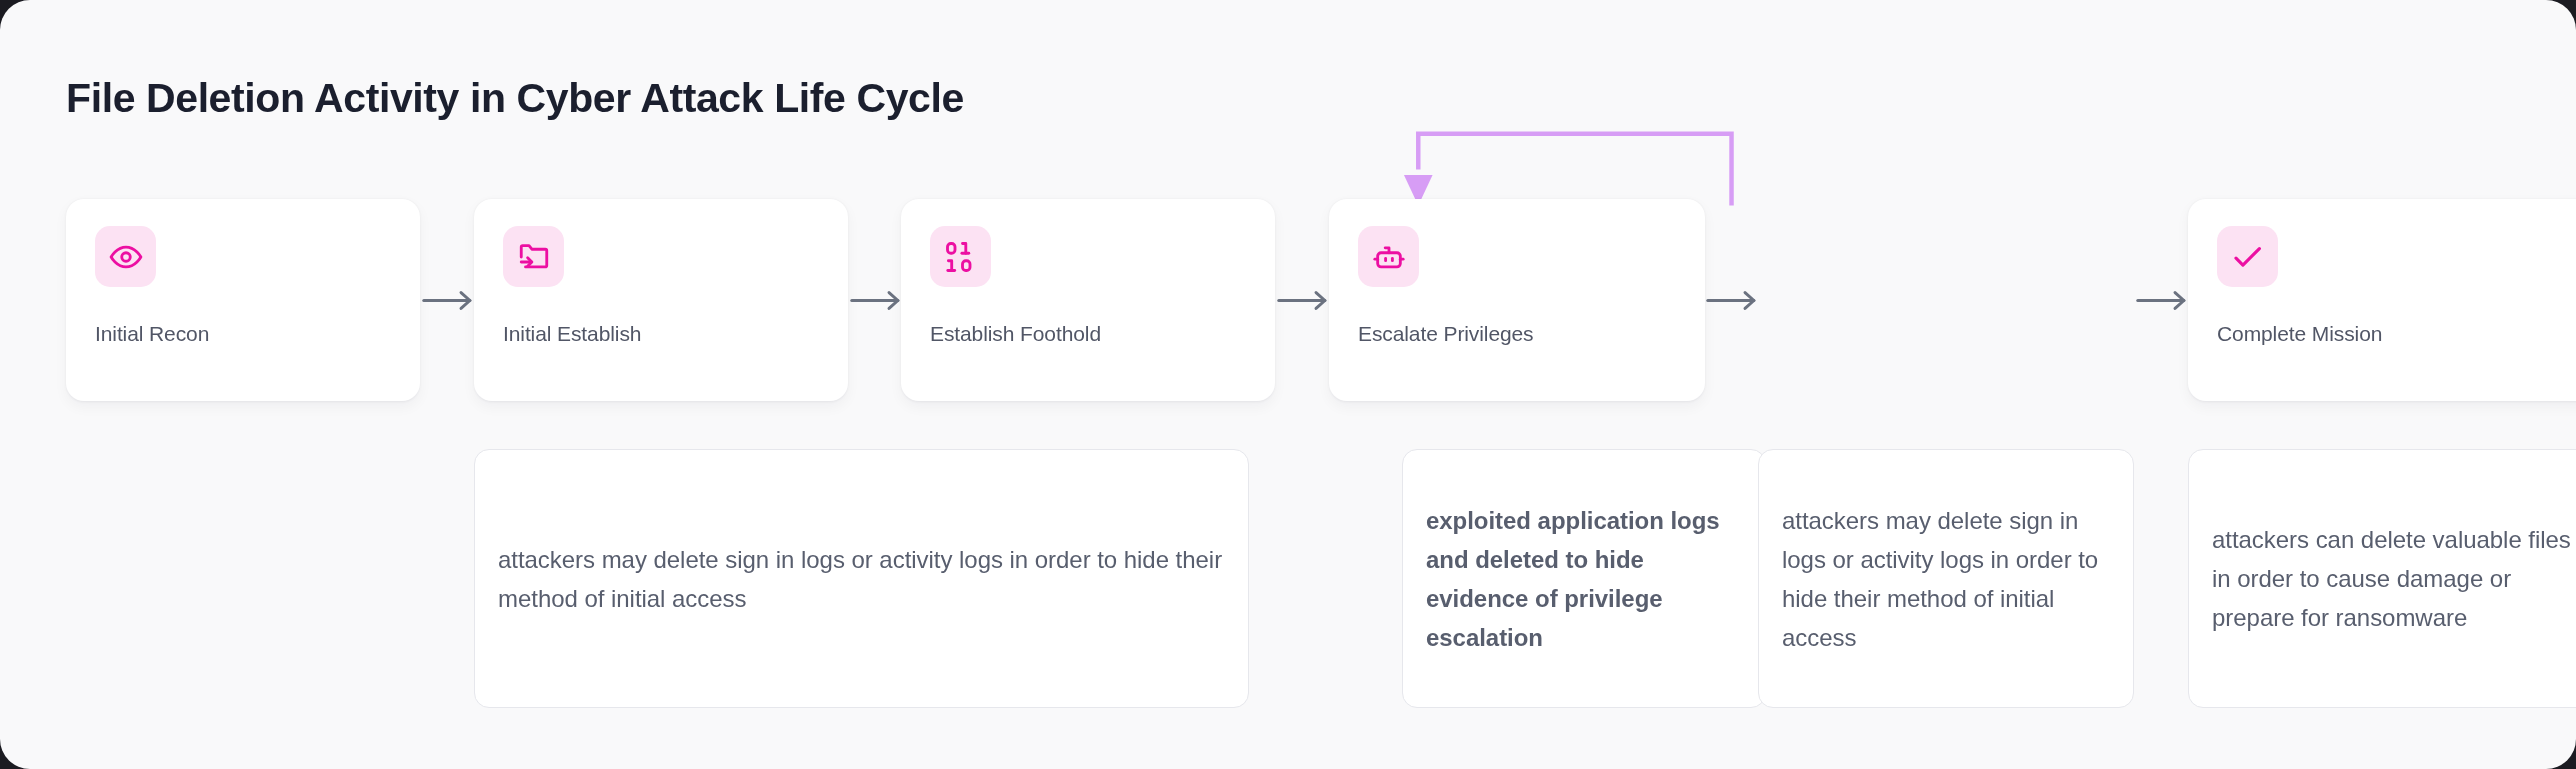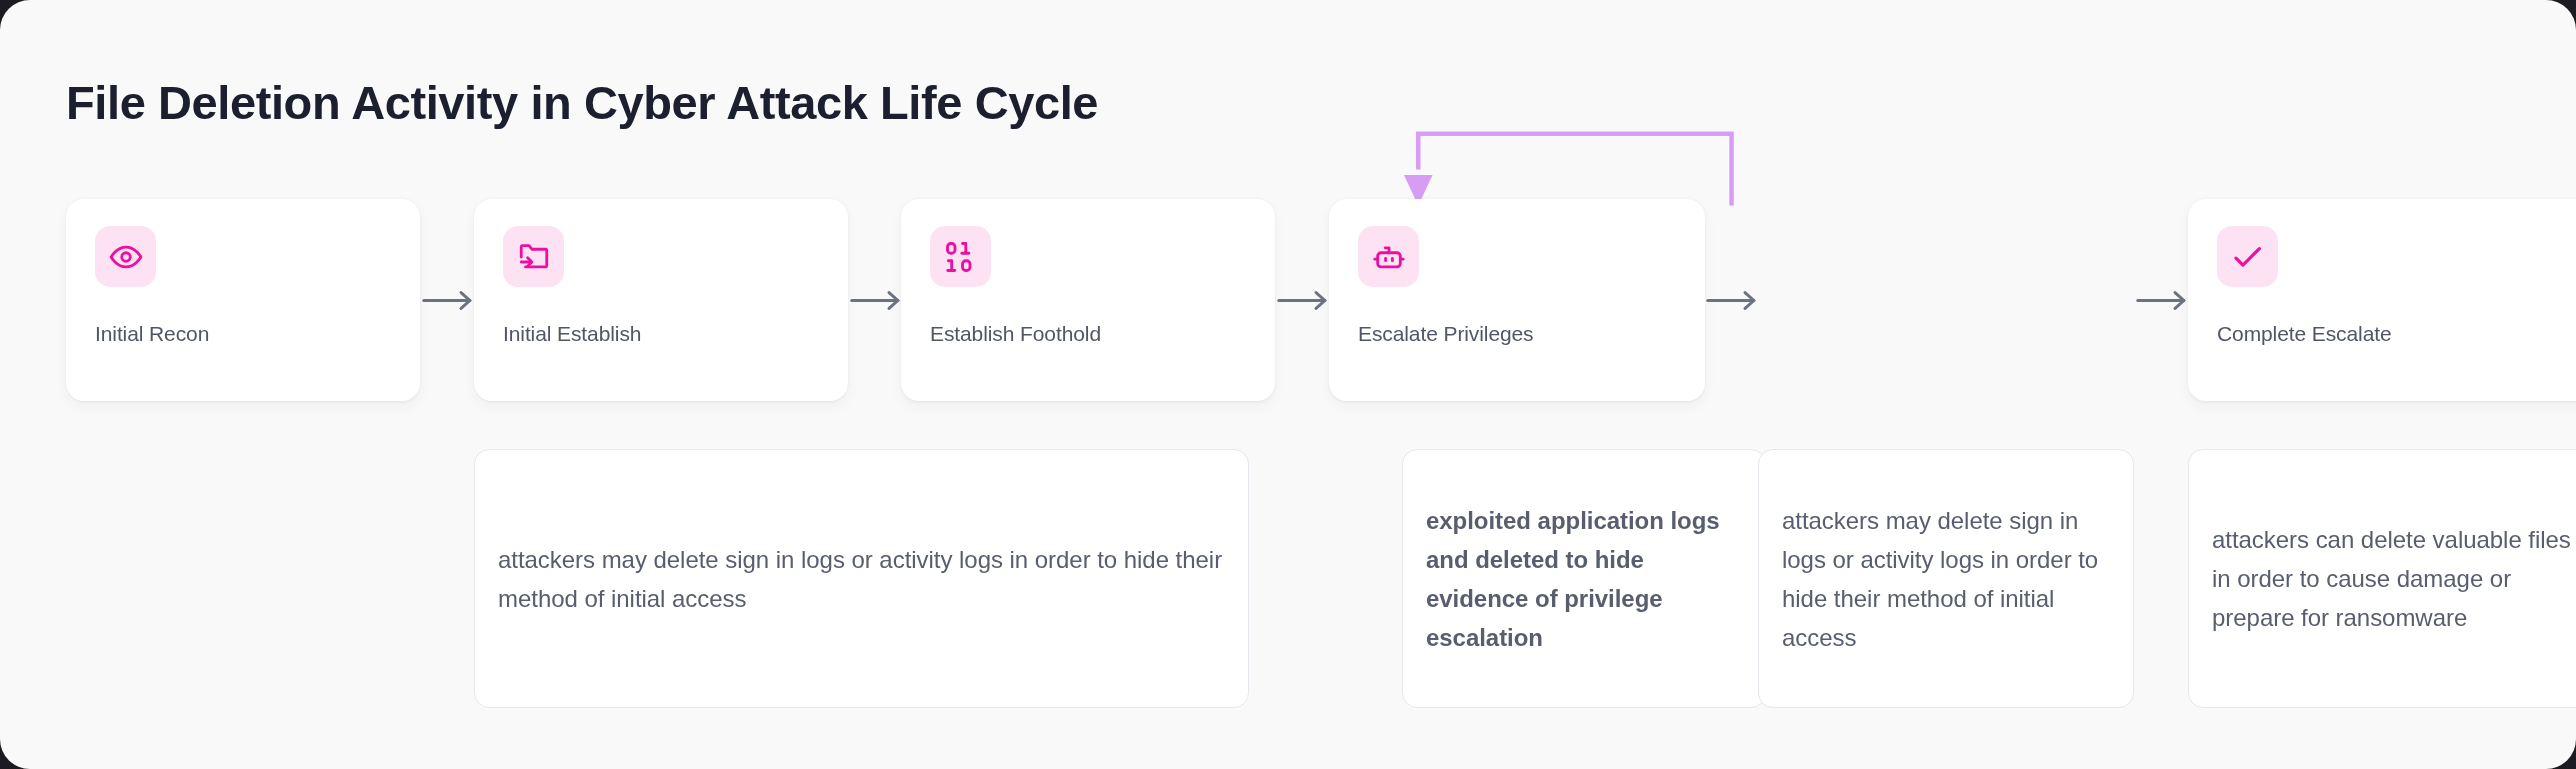--- a/index.html
+++ b/index.html
@@ -22,21 +22,21 @@
     border-radius: 30px;
     overflow: hidden;
     box-sizing: border-box;
   }
 
   
   #page-title {
     position: absolute;
     left: 66px;
     top: 75px;
-    font-size: 47px;
+    font-size: 41px;
     font-weight: 700;
     letter-spacing: -0.4px;
     color: #1b1f2e;
     white-space: nowrap;
   }
 
   
   #stage-row {
     position: absolute;
     left: 66px;
@@ -191,21 +191,21 @@
       <div class="stage-label">Escalate Privileges</div>
     </div>
 
 
     <div class="stage-card" style="left:2122px;width:419px;">
       <div class="icon-tile">
         <svg width="36" height="36" viewBox="0 0 24 24" fill="none" stroke="#ec0fa2" stroke-width="2.1" stroke-linecap="round" stroke-linejoin="round">
           <path d="M4 12.8l4.6 4.6L19.6 6.4"></path>
         </svg>
       </div>
-      <div class="stage-label">Complete Escalate</div>
+      <div class="stage-label">Complete Mission</div>
     </div>
 
     <div class="connector" style="left:356px;">
       <svg width="55" height="27" viewBox="0 0 62 30" fill="none" stroke="#6b7280" stroke-width="3.4" stroke-linecap="round" stroke-linejoin="round">
         <path d="M2 15h52"></path>
           <path d="M44 6l10 9-10 9"></path>
       </svg>
     </div>
     <div class="connector" style="left:784px;">
       <svg width="55" height="27" viewBox="0 0 62 30" fill="none" stroke="#6b7280" stroke-width="3.4" stroke-linecap="round" stroke-linejoin="round">

